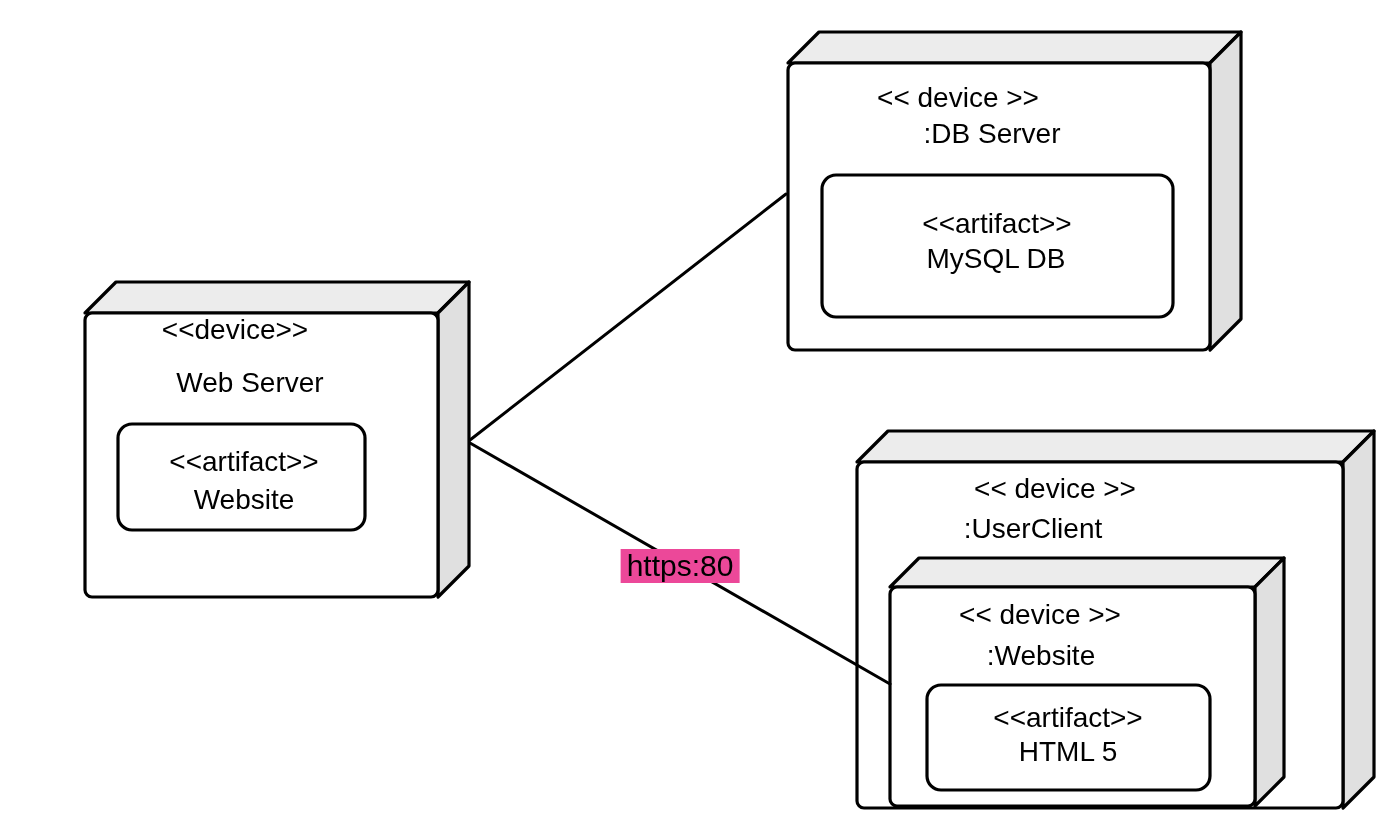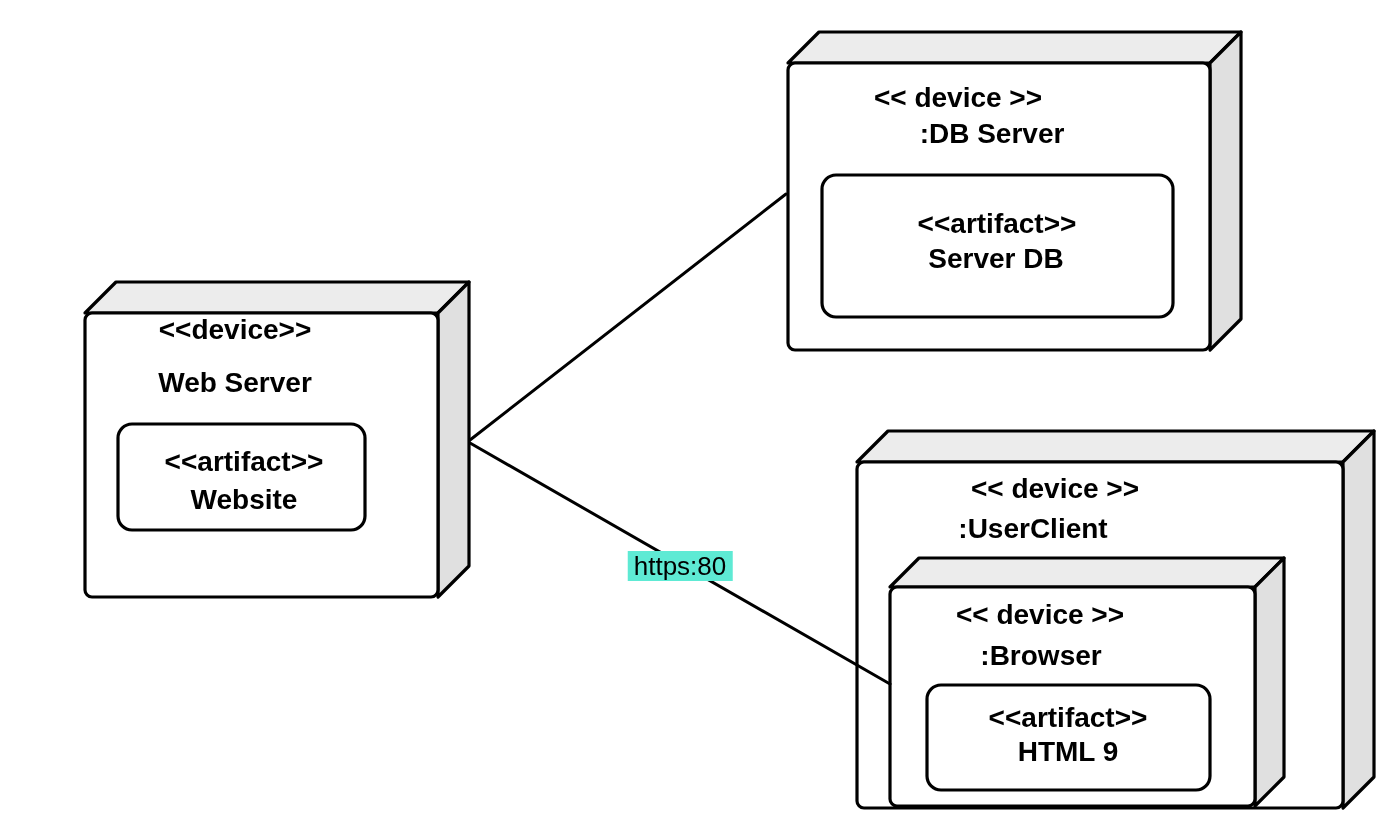--- a/index.html
+++ b/index.html
@@ -29,27 +29,27 @@
     stroke: #000000;
     stroke-width: 3;
     stroke-linecap: round;
   }
   .label {
     position: absolute;
     transform: translate(-50%, -50%);
     white-space: nowrap;
     color: #000000;
     font-size: 28px;
-    font-weight: 700;
+    font-weight: 400;
     line-height: 1;
   }
   .label.plain {
     font-weight: 400;
-    font-size: 26px;
-    background: #5eead4;
+    font-size: 30px;
+    background: #ec4899;
     padding: 2px 6px;
   }
 </style>
 </head>
 <body>
 
 <div class="canvas">
 
   <svg width="1400" height="824" viewBox="0 0 1400 824">
 
@@ -80,32 +80,32 @@
       <rect x="927" y="685" width="283" height="105" rx="14" fill="#ffffff"></rect>
     </g>
 
     <g>
       <line x1="470" y1="440" x2="786" y2="194"></line>
       <line x1="470" y1="443" x2="890" y2="684"></line>
     </g>
   </svg>
 
   <div class="label" style="left:235px; top:330px">&lt;&lt;device&gt;&gt;</div>
-  <div class="label" style="left:235px; top:383px">Web Server</div>
+  <div class="label" style="left:250px; top:383px">Web Server</div>
   <div class="label" style="left:244px; top:462px">&lt;&lt;artifact&gt;&gt;</div>
   <div class="label" style="left:244px; top:500px">Website</div>
 
   <div class="label" style="left:958px; top:98px">&lt;&lt; device &gt;&gt;</div>
   <div class="label" style="left:992px; top:134px">:DB Server</div>
   <div class="label" style="left:997px; top:224px">&lt;&lt;artifact&gt;&gt;</div>
-  <div class="label" style="left:996px; top:259px">Server DB</div>
+  <div class="label" style="left:996px; top:259px">MySQL DB</div>
 
   <div class="label" style="left:1055px; top:489px">&lt;&lt; device &gt;&gt;</div>
   <div class="label" style="left:1033px; top:529px">:UserClient</div>
 
   <div class="label" style="left:1040px; top:615px">&lt;&lt; device &gt;&gt;</div>
-  <div class="label" style="left:1041px; top:656px">:Browser</div>
+  <div class="label" style="left:1041px; top:656px">:Website</div>
   <div class="label" style="left:1068px; top:718px">&lt;&lt;artifact&gt;&gt;</div>
-  <div class="label" style="left:1068px; top:752px">HTML 9</div>
+  <div class="label" style="left:1068px; top:752px">HTML 5</div>
 
   <div class="label plain" style="left:680px; top:566px">https:80</div>
 
 </div>
 
 </body></html>

